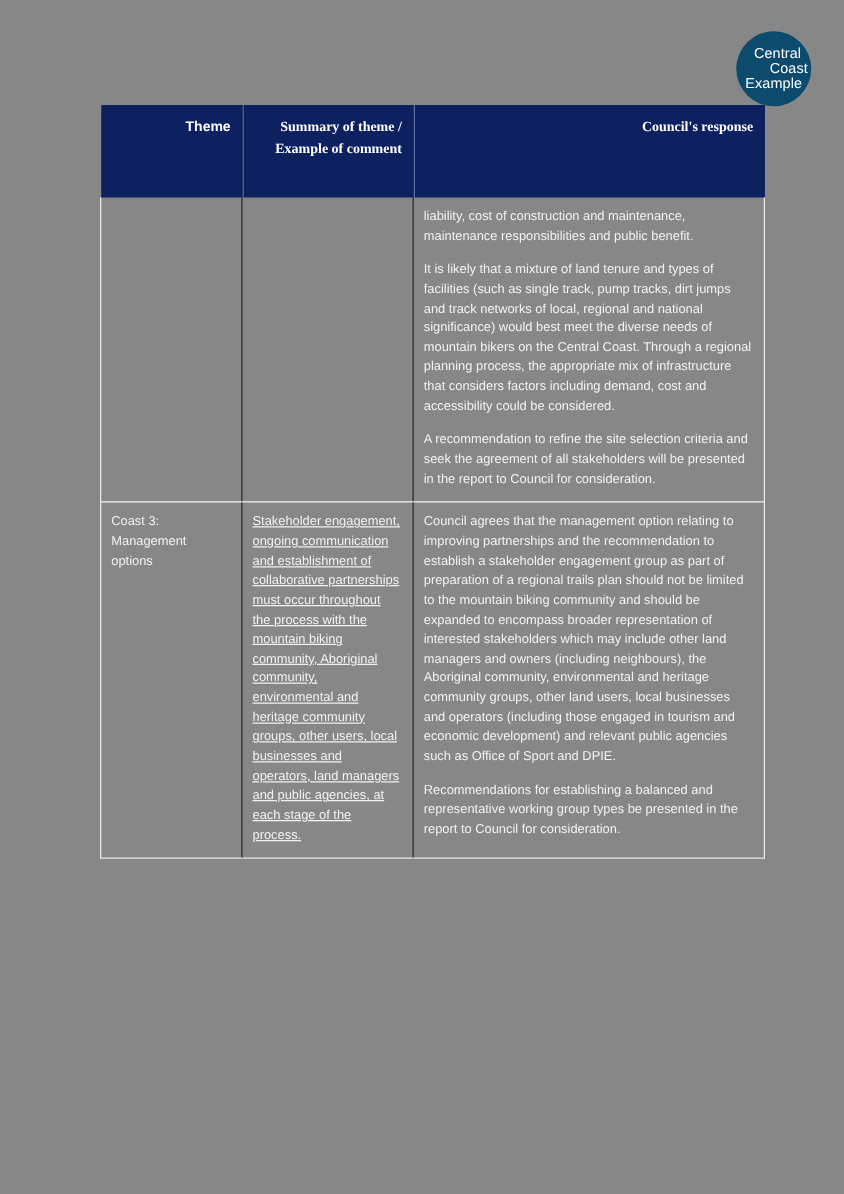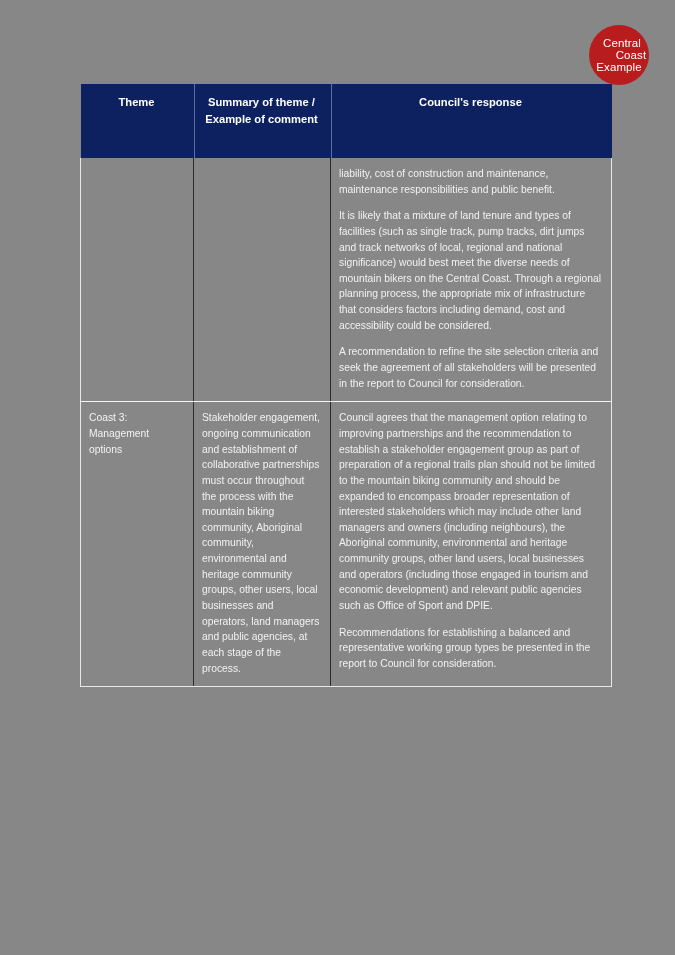--- a/index.html
+++ b/index.html
@@ -16,21 +16,21 @@
   }
 
   
   .logo {
     position: absolute;
     left: 589px;
     top: 25px;
     width: 60px;
     height: 60px;
     border-radius: 50%;
-    background: #b91c1c;
+    background: #0c4a6e;
     color: #ffffff;
     display: flex;
     flex-direction: column;
     align-items: center;
     justify-content: center;
     line-height: 1.05;
     font-size: 11.5px;
     letter-spacing: 0.1px;
   }
   .logo span { display: block; white-space: nowrap; }
@@ -47,51 +47,53 @@
     border-collapse: collapse;
     table-layout: fixed;
   }
   .doc-table col.c1 { width: 113px; }
   .doc-table col.c2 { width: 137px; }
   .doc-table col.c3 { width: 281px; }
 
   .doc-table th {
     background: #0d2161;
     color: #ffffff;
-    text-align: center;
+    text-align: right;
     vertical-align: top;
     font-size: 11.2px;
     font-weight: bold;
     line-height: 1.5;
     padding: 10px 9px 10px 8px;
     height: 54px;
     border: none;
   }
   .doc-table th.sep {
     box-shadow: inset 1px 0 0 0 #5b6e9e;
+    font-family: Liberation Serif, serif;
   }
 
   .doc-table td {
     vertical-align: top;
     font-size: 10.3px;
     line-height: 1.52;
     color: #f2f2f2;
     padding: 8px 9px 10px 8px;
     background: transparent;
     border-left: 1px solid #e8e8e8;
     border-right: 1px solid #e8e8e8;
     border-bottom: 1px solid #e8e8e8;
   }
   .doc-table td.col-theme {
     border-left: 1px solid #e8e8e8;
     border-right: 1px solid #2a2a2a;
   }
   .doc-table td.col-summary {
     border-left: none;
     border-right: 1px solid #2a2a2a;
+    text-decoration: underline;
   }
   .doc-table td.col-response {
     border-left: none;
     border-right: 1px solid #e8e8e8;
   }
   .doc-table tr.row-first td {
     border-bottom: 1px solid #f4f4f4;
     margin-left: 40px;
   }
 

